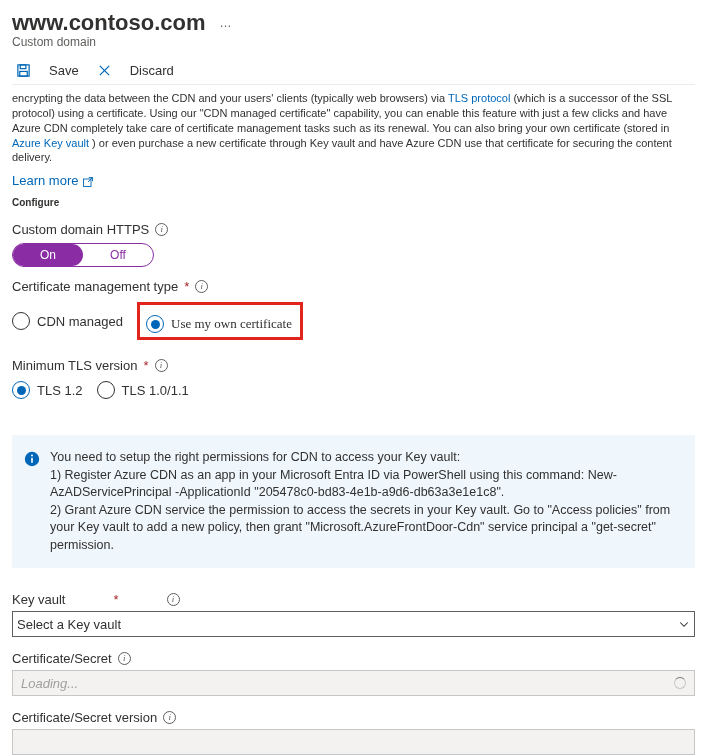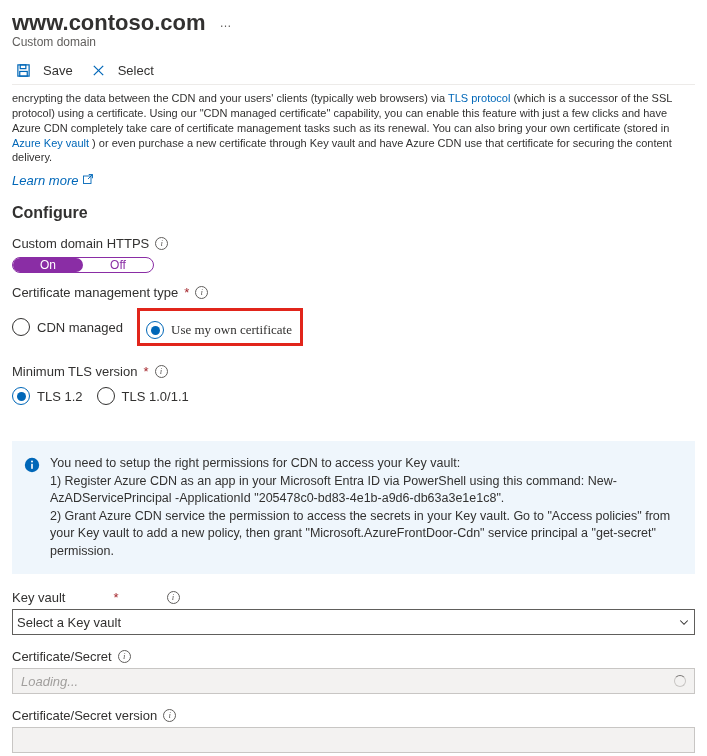--- a/index.html
+++ b/index.html
@@ -9,33 +9,33 @@
     font-size: 13px;
     color: #323130;
     background: #ffffff;
   }
   .page { width: 707px; padding: 10px 12px 20px 12px; }
   .title-row { display: flex; align-items: center; gap: 10px; }
   .page-title { font-size: 22px; font-weight: 600; color: #323130; }
   .ell-dots { color: #605e5c; letter-spacing: 1px; font-size: 12px; padding: 0 4px; cursor: pointer; }
   .subtitle { font-size: 12px; color: #605e5c; margin-top: -1px; }
   .cmdbar { display: flex; align-items: center; gap: 14px; margin-top: 14px; padding-bottom: 6px; border-bottom: 1px solid #edebe9; }
-  .cmd-btn { display: inline-flex; align-items: center; gap: 12px; font-size: 13px; color: #323130; cursor: pointer; padding-left: 4px; }
+  .cmd-btn { display: inline-flex; align-items: center; gap: 18px; font-size: 13px; color: #323130; cursor: pointer; padding-left: 4px; }
   .cmd-btn svg { width: 15px; height: 15px; }
   .body-text { font-size: 11px; color: #323130; line-height: 1.35; margin-top: 6px; }
   .link { color: #0067b8; text-decoration: none; cursor: pointer; }
-  .learn-more-row { margin-top: 8px; display: inline-flex; align-items: flex-start; gap: 4px; font-style: italic; }
+  .learn-more-row { margin-top: 8px; display: inline-flex; align-items: flex-end; gap: 4px; }
   .learn-more-row svg { width: 12px; height: 12px; }
-  .section-hdr { font-weight: 700; margin-top: 16px; font-size: 16px; }
+  .section-hdr { font-weight: 700; margin-top: 9px; font-size: 10px; }
   .field-label { font-size: 13px; color: #323130; margin-top: 14px; display: inline-flex; align-items: center; gap: 6px; }
   .field-label.inl { margin-top: 12px; justify-content: flex-end; }
   .req { color: #a4262c; }
   .info-ic { width: 13px; height: 13px; border: 1px solid #605e5c; border-radius: 50%; display: inline-flex; align-items: center; justify-content: center; font-size: 9px; color: #605e5c; line-height: 1; font-style: italic; font-family: Georgia, serif; }
   
-  .toggle { width: 142px; height: 16px; border: 1px solid #8a2da5; border-radius: 12px; display: flex; overflow: hidden; margin-top: 6px; cursor: pointer; }
+  .toggle { width: 142px; height: 24px; border: 1px solid #8a2da5; border-radius: 12px; display: flex; overflow: hidden; margin-top: 6px; cursor: pointer; }
   .toggle-half { flex: 1; display: flex; align-items: center; justify-content: center; font-size: 12px; }
   .toggle-on { background: #8a2da5; color: #fff; border-top-right-radius: 12px; border-bottom-right-radius: 12px; }
   .toggle-off { color: #8a2da5; }
   
   .radio-row { display: flex; align-items: center; gap: 14px; margin-top: 8px; }
   .radio { display: inline-flex; align-items: center; gap: 7px; cursor: pointer; }
   .r-outer { width: 18px; height: 18px; border-radius: 50%; border: 1px solid #323130; display:flex; align-items:center; justify-content:center; }
   .r-outer.sel { border-color: #0067b8; }
   .r-inner { width: 9px; height: 9px; border-radius: 50%; background: #0067b8; display:none; }
   .r-outer.sel .r-inner { display:block; }
@@ -67,21 +67,21 @@
         <rect x="4.5" y="2" width="6" height="4"></rect>
         <rect x="4" y="9" width="8" height="5"></rect>
       </svg>
       <span>Save</span>
     </div>
     <div class="cmd-btn">
       <svg viewBox="0 0 16 16" stroke="#0067b8" stroke-width="1.3">
         <line x1="3" y1="3" x2="13" y2="13"></line>
           <line x1="13" y1="3" x2="3" y2="13"></line>
       </svg>
-      <span>Select</span>
+      <span>Discard</span>
     </div>
   </div>
 
   <div class="body-text">
     <span>encrypting the data between the CDN and your users' clients (typically web browsers) via </span><a class="link">TLS protocol</a><span> (which is a successor of the SSL protocol) using a certificate. Using our "CDN managed certificate" capability, you can enable this feature with just a few clicks and have Azure CDN completely take care of certificate management tasks such as its renewal. You can also bring your own certificate (stored in </span><a class="link">Azure Key vault</a><span> ) or even purchase a new certificate through Key vault and have Azure CDN use that certificate for securing the content delivery.</span>
   </div>
 
   <div class="learn-more-row">
     <a class="link">Learn more</a>
     <svg viewBox="0 0 16 16" fill="none" stroke="#0067b8" stroke-width="1.2">
@@ -146,21 +146,21 @@
       <rect x="7.2" y="6.8" width="1.6" height="5" fill="#fff"></rect>
       <circle cx="8" cy="4.6" r="1" fill="#fff"></circle>
     </svg>
     <div>
       <div>You need to setup the right permissions for CDN to access your Key vault:</div>
       <div>1) Register Azure CDN as an app in your Microsoft Entra ID via PowerShell using this command: New-AzADServicePrincipal -ApplicationId "205478c0-bd83-4e1b-a9d6-db63a3e1e1c8".</div>
       <div>2) Grant Azure CDN service the permission to access the secrets in your Key vault. Go to "Access policies" from your Key vault to add a new policy, then grant "Microsoft.AzureFrontDoor-Cdn" service principal a "get-secret" permission.</div>
     </div>
   </div>
 
-  <div class="field-label" style="margin-top:16px;gap:48px;">
+  <div class="field-label" style="margin-top:24px;gap:48px;">
     <span>Key vault</span>
     <span class="req">*</span>
     <span class="info-ic">i</span>
   </div>
   <div class="select">
     <span>Select a Key vault</span>
     <svg class="chev" viewBox="0 0 16 16" fill="none" stroke="#323130" stroke-width="1.4">
         <polyline points="3,6 8,11 13,6"></polyline>
       </svg>
   </div>

